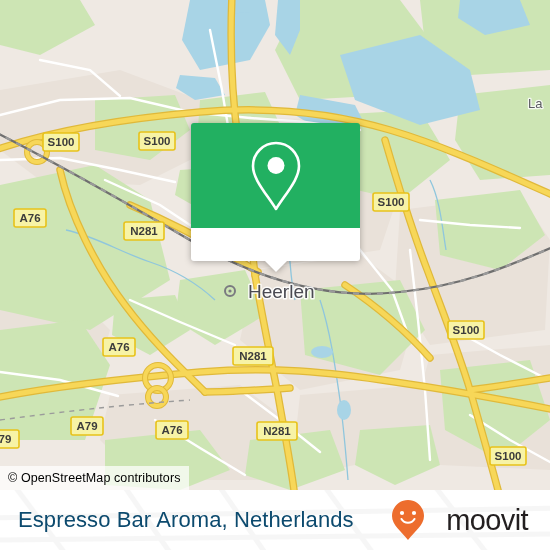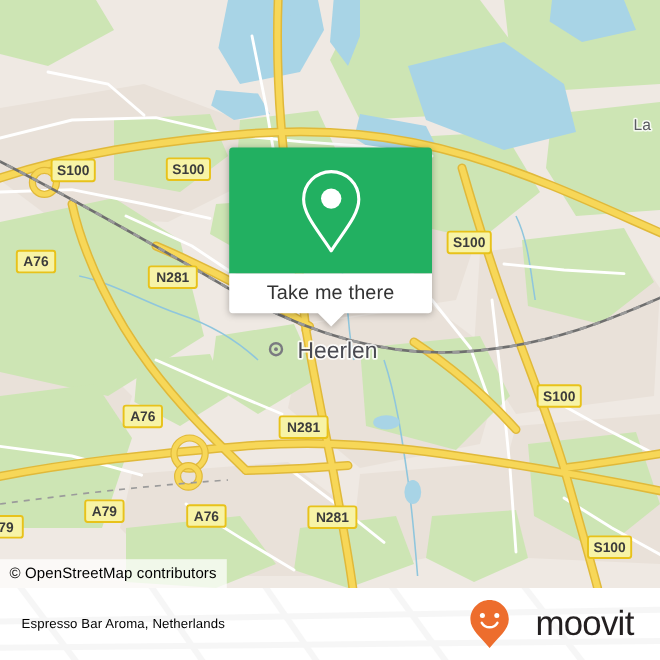--- a/index.html
+++ b/index.html
@@ -111,22 +111,22 @@
   #footer-inner {
     position: relative;
     height: 100%;
     display: flex;
     align-items: center;
     justify-content: space-between;
     padding: 0 22px 0 18px;
     box-sizing: border-box;
   }
   #footer-title {
-    font-size: 11px;
-    color: #000000;
+    font-size: 22px;
+    color: #0c4a6e;
     letter-spacing: 0.1px;
     white-space: nowrap;
   }
   #moovit-logo {
     display: flex;
     align-items: center;
     gap: 21px;
   }
   #moovit-wordmark {
     font-size: 29px;
@@ -367,21 +367,20 @@
   </div>
 
   <div id="callout">
     <div id="callout-green">
       <svg width="58" height="76" viewBox="0 0 58 76">
         <path d="M29 5 C 16.3 5 6 15.3 6 28 C 6 41 18 54 29 71 C 40 54 52 41 52 28 C 52 15.3 41.7 5 29 5 Z" fill="none" stroke="#ffffff" stroke-width="2.6" stroke-linejoin="round"></path>
         <circle cx="29" cy="27.5" r="8.5" fill="#ffffff"></circle>
       </svg>
     </div>
     <div id="callout-white">
-      <span id="callout-label">Take me there</span>
       <div id="callout-tail"></div>
     </div>
   </div>
 
   <div id="footer">
     <svg id="footer-watermark" width="550" height="60" viewBox="0 0 550 60">
       <rect x="0" y="0" width="550" height="60" fill="#ffffff"></rect>
       <g fill="none" stroke="#f0f0f0" stroke-width="5">
         <path d="M10,-10 L70,70"></path>
         <path d="M120,-10 L175,70"></path>

